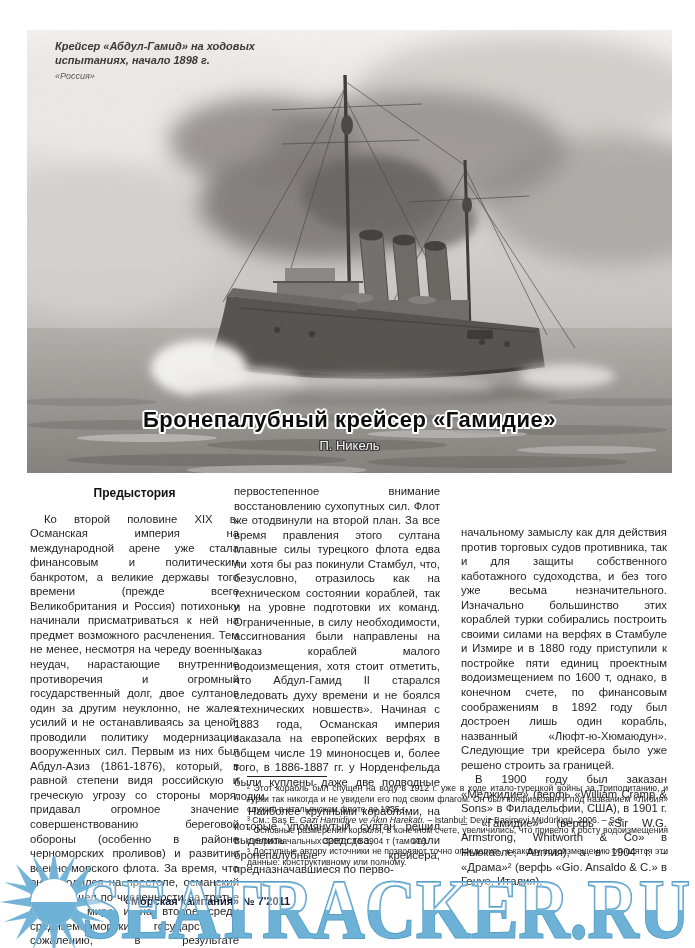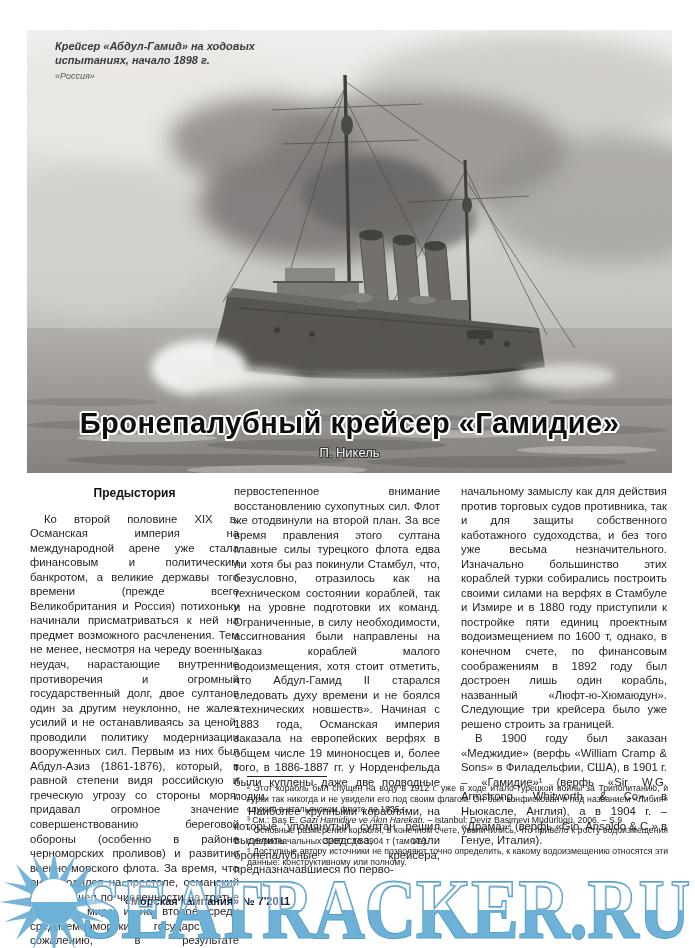--- a/index.html
+++ b/index.html
@@ -8,32 +8,32 @@
 
   
   .photo{position:absolute;left:27px;top:30px;width:645px;height:443px;overflow:hidden;}
   .photo svg{display:block;}
 
   .caption{position:absolute;left:55px;top:40px;width:250px;z-index:4;
            font-size:11px;line-height:13.5px;font-weight:bold;font-style:italic;color:#3a3a3a;}
   .caption .credit{font-size:9px;font-weight:normal;color:#5a5a5a;margin-top:3px;}
 
   .title-overlay{position:absolute;left:0;top:377px;width:645px;text-align:center;z-index:3;}
-  .article-title{font-size:29px;font-weight:bold;letter-spacing:.5px;color:#0d0d0d;white-space:nowrap;
+  .article-title{font-size:22px;font-weight:bold;letter-spacing:.5px;color:#0d0d0d;white-space:nowrap;
     text-shadow:2px 0 0 #fff,-2px 0 0 #fff,0 2px 0 #fff,0 -2px 0 #fff,
                 1.5px 1.5px 0 #fff,-1.5px 1.5px 0 #fff,1.5px -1.5px 0 #fff,-1.5px -1.5px 0 #fff;}
   .article-author{margin-top:5px;font-size:13px;font-weight:normal;color:#f4f4f4;
     text-shadow:1px 0 0 #3c3c3c,-1px 0 0 #3c3c3c,0 1px 0 #3c3c3c,0 -1px 0 #3c3c3c,
                 1px 1px 0 #3c3c3c,-1px -1px 0 #3c3c3c,1px -1px 0 #3c3c3c,-1px 1px 0 #3c3c3c;}
 
   
   .col{position:absolute;top:484px;font-size:11.3px;line-height:14.55px;text-align:justify;color:#1e1e1e;}
   .col1{left:30px;width:209px;}
   .col2{left:234px;width:206px;}
-  .col3{left:461px;width:206px;}
+  .col3{left:461px;width:206px;margin-top:41px;}
   .col p{margin:0;}
   .col p.indent{text-indent:14px;}
   .section-heading{text-align:center;font-size:12px;font-weight:bold;margin:2px 0 11px 0;color:#111;}
 
   
   .fn-rule{position:absolute;left:247px;top:776px;width:80px;border-top:1.2px solid #222;}
   .footnotes{position:absolute;left:247px;top:783px;width:421px;
              font-size:8.7px;line-height:10.5px;text-align:justify;color:#222;}
   .footnotes .fn{margin:0;}
 

